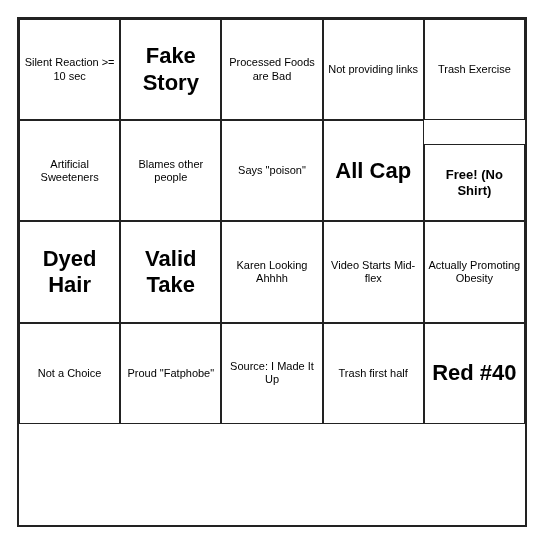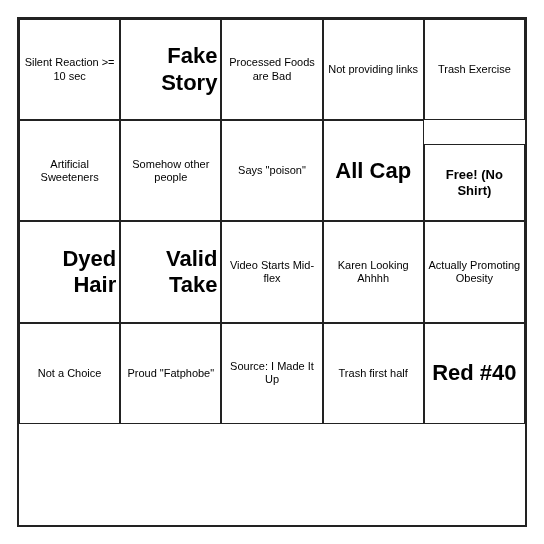--- a/index.html
+++ b/index.html
@@ -31,21 +31,20 @@
       justify-content: center;
       text-align: center;
       padding: 3px;
       font-size: 11px;
       line-height: 1.2;
       background: #fff;
     }
     .cell.large-text {
       font-size: 22px;
       font-weight: bold;
-      text-align: right;
     }
     .cell.free {
       font-size: 13px;
       font-weight: bold;
       margin-top: 24px;
     }
   </style>
 </head>
 <body>
 
@@ -63,42 +62,42 @@
       <div class="cell">
         <span>Not providing links</span>
       </div>
       <div class="cell">
         <span>Trash Exercise</span>
       </div>
       <div class="cell">
         <span>Artificial Sweeteners</span>
       </div>
       <div class="cell">
-        <span>Somehow other people</span>
+        <span>Blames other people</span>
       </div>
       <div class="cell">
         <span>Says "poison"</span>
       </div>
       <div class="cell large-text">
         <span>All Cap</span>
       </div>
       <div class="cell free">
         <span>Free! (No Shirt)</span>
       </div>
       <div class="cell large-text">
         <span>Dyed Hair</span>
       </div>
       <div class="cell large-text">
         <span>Valid Take</span>
       </div>
       <div class="cell">
-        <span>Video Starts Mid-flex</span>
+        <span>Karen Looking Ahhhh</span>
       </div>
       <div class="cell">
-        <span>Karen Looking Ahhhh</span>
+        <span>Video Starts Mid-flex</span>
       </div>
       <div class="cell">
         <span>Actually Promoting Obesity</span>
       </div>
       <div class="cell">
         <span>Not a Choice</span>
       </div>
       <div class="cell">
         <span>Proud "Fatphobe"</span>
       </div>

